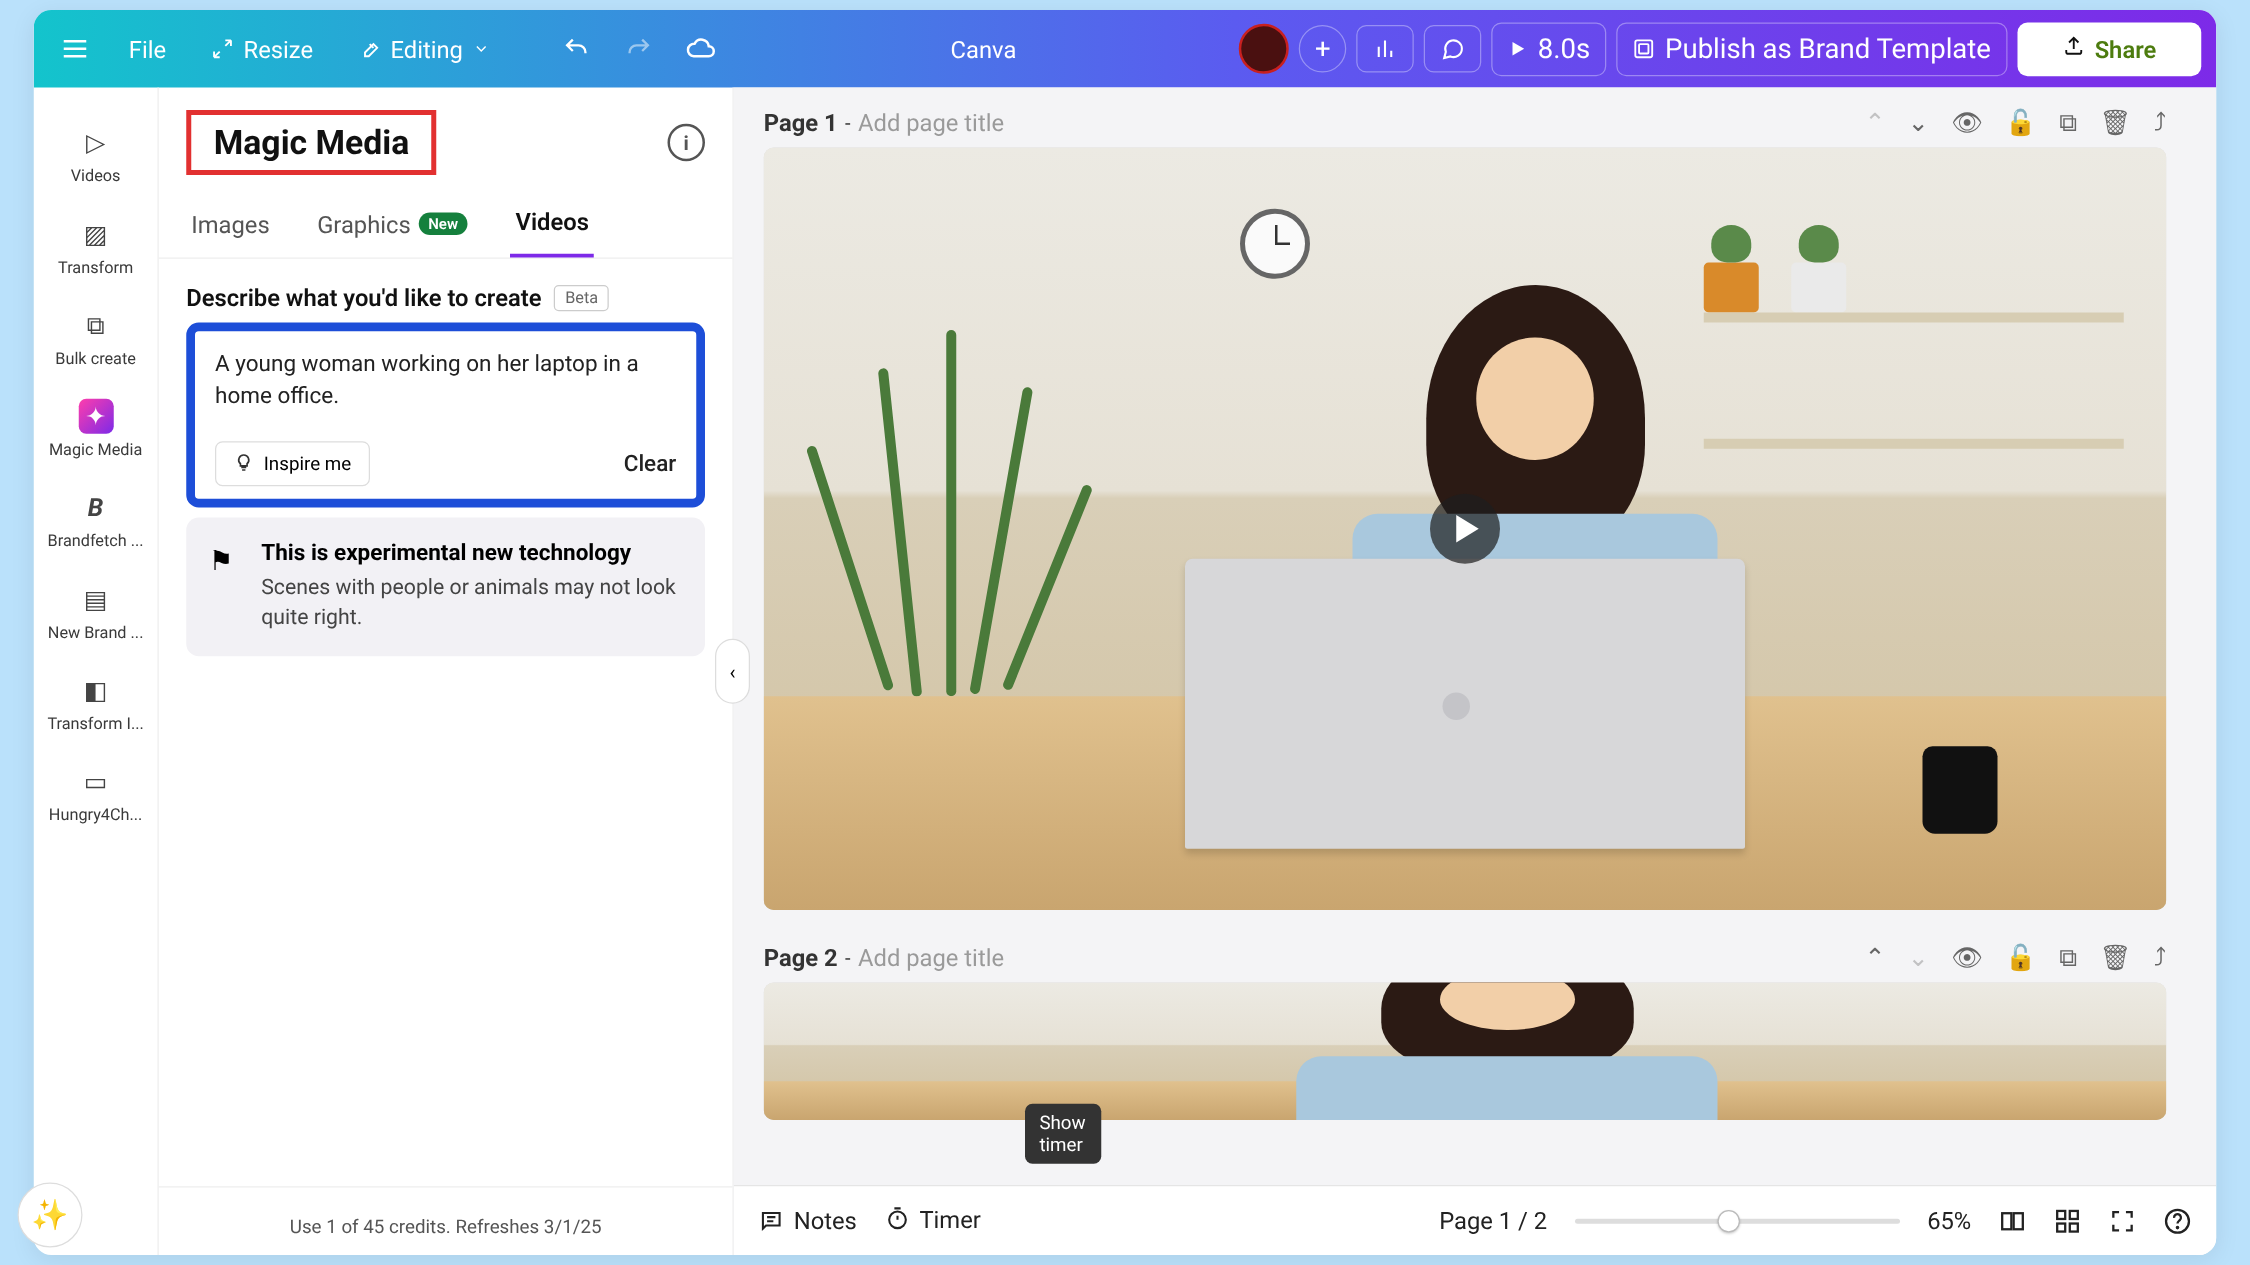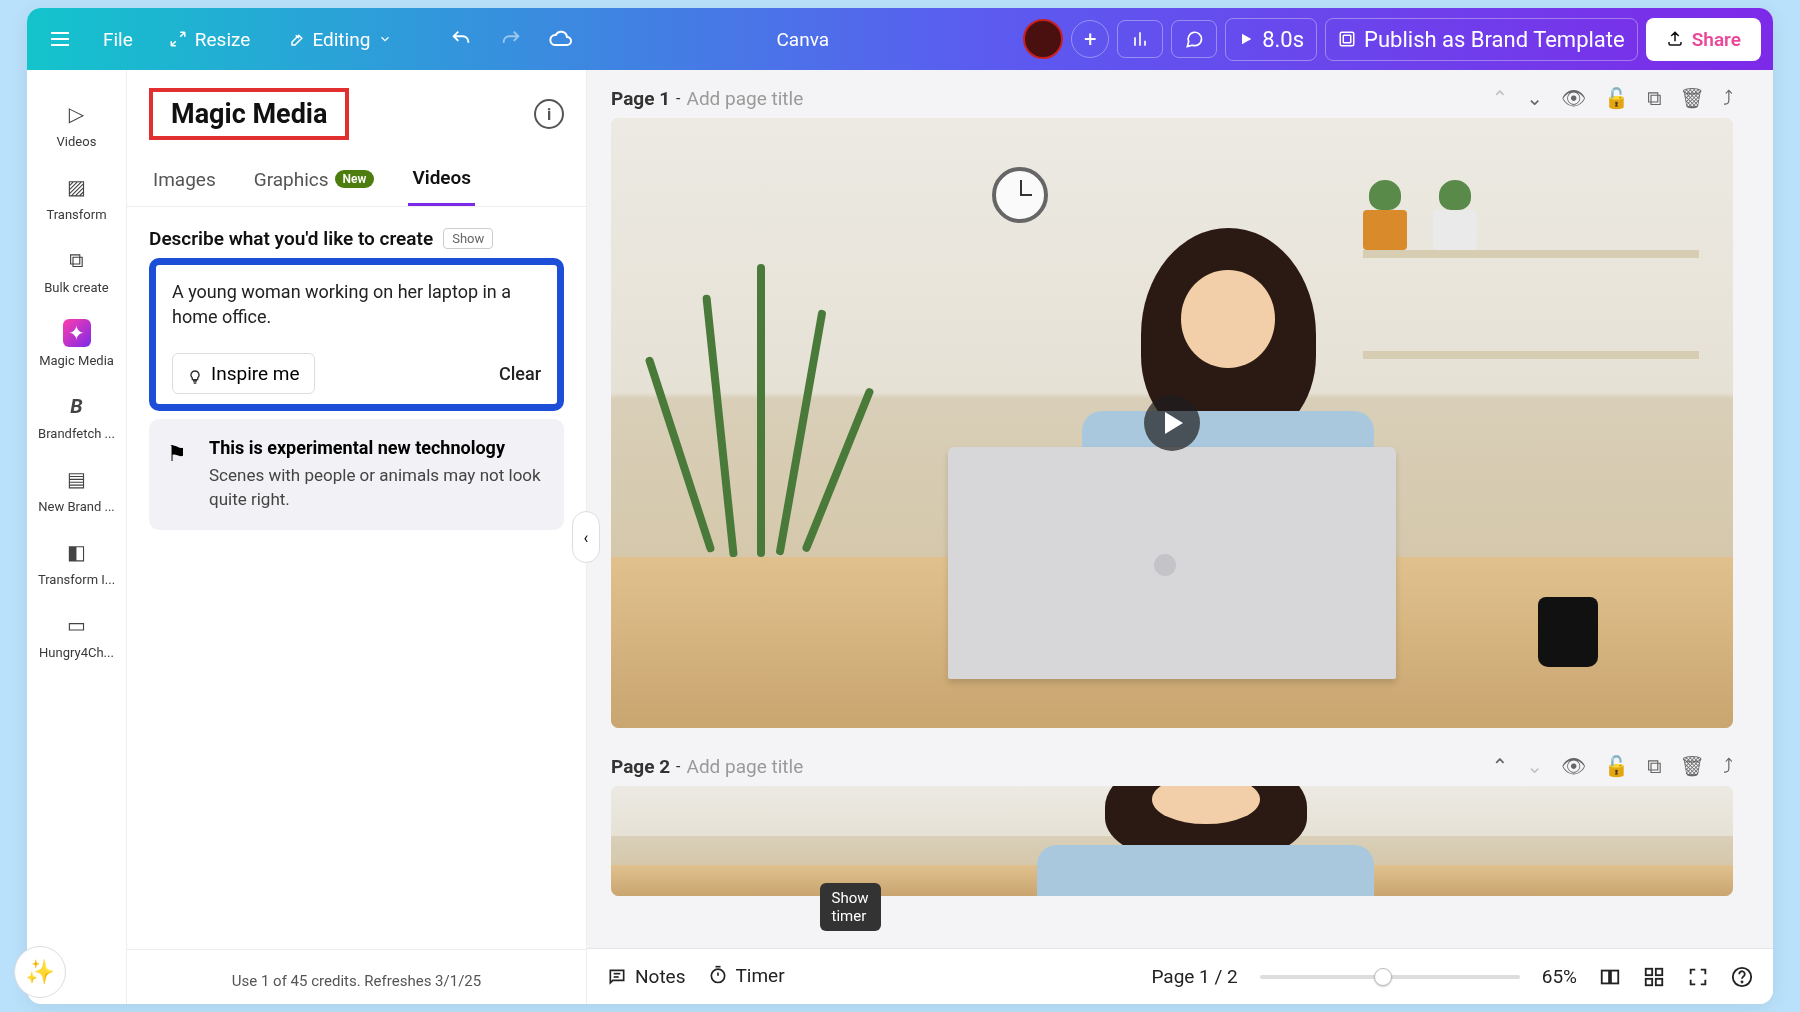--- a/index.html
+++ b/index.html
@@ -5,42 +5,42 @@
   * { margin: 0; padding: 0; box-sizing: border-box; font-family: -apple-system, BlinkMacSystemFont, "Segoe UI", Roboto, sans-serif; }
   body { background: #bae1fb; display: flex; align-items: center; justify-content: center; height: 1012px; width: 1800px; }
   .app { width: 1746px; height: 996px; background: #fff; border-radius: 14px; overflow: hidden; display: flex; flex-direction: column; box-shadow: 0 4px 20px rgba(0,0,0,0.08); }
   .topbar { height: 62px; background: linear-gradient(90deg, #13c4cc 0%, #5b5bf0 55%, #7d2ae8 100%); display: flex; align-items: center; padding: 0 12px; gap: 8px; color: #fff; }
   .tbtn { display: inline-flex; align-items: center; gap: 8px; padding: 8px 14px; border-radius: 6px; cursor: pointer; font-size: 19px; color: #fff; }
   .ticon { width: 42px; height: 42px; display: inline-flex; align-items: center; justify-content: center; border-radius: 6px; cursor: pointer; }
   .divider { flex: 1; }
   .doc-title { color: #fff; font-size: 19px; }
   .avatar { width: 40px; height: 40px; border-radius: 50%; background: #4a1010; border: 2px solid #c82020; }
   .pill { border: 1px solid rgba(255,255,255,0.35); border-radius: 8px; padding: 8px 12px; display: inline-flex; align-items: center; gap: 8px; cursor: pointer; color:#fff; font-size:22px;}
-  .share-btn { background: #fff; color: #ec4899; border-radius: 8px; padding: 10px 20px; display: inline-flex; align-items: center; gap: 8px; font-weight: 600; font-size: 19px; cursor: pointer; }
+  .share-btn { background: #fff; color: #4d7c0f; border-radius: 8px; padding: 10px 36px; display: inline-flex; gap: 8px; font-weight: 600; font-size: 19px; cursor: pointer; }
   .body { flex: 1; display: flex; min-height: 0; }
   .rail { width: 100px; border-right: 1px solid #eee; display: flex; flex-direction: column; align-items: center; padding-top: 30px; gap: 24px; font-size: 13px; color: #3a3a3a; }
   .rail-item { display: flex; flex-direction: column; align-items: center; gap: 6px; cursor: pointer; text-align: center; width: 90px; }
   .rail-item.active .rail-icon { background: linear-gradient(135deg,#ff3dac,#7d2ae8); color:#fff; border-radius:6px;}
   .rail-icon { width: 28px; height: 28px; display: flex; align-items: center; justify-content: center; font-size: 20px; color:#444;}
   .rail-label { font-size: 13px; white-space: nowrap; overflow: hidden; text-overflow: ellipsis; width: 88px; }
   .panel { width: 460px; border-right: 1px solid #eee; display: flex; flex-direction: column; position: relative; }
   .panel-header { padding: 18px 22px 14px; display:flex; align-items:center; justify-content:space-between;}
   .panel-title-box { border: 4px solid #e23030; padding: 6px 18px; font-size: 27px; font-weight: 700; color:#111;}
   .tabs { display: flex; gap: 30px; padding: 0 22px; border-bottom: 1px solid #eee; }
   .tab { padding: 12px 4px 14px; font-size: 19px; color: #555; cursor: pointer; display:flex; align-items:center; gap:6px;}
   .tab.active { color: #111; font-weight: 600; border-bottom: 3px solid #7d2ae8; }
-  .badge-new { background:#4d7c0f; color:#fff; font-size:12px; padding:2px 8px; border-radius:10px; font-weight:600;}
+  .badge-new { background:#15803d; color:#fff; font-size:12px; padding:2px 8px; border-radius:10px; font-weight:600;}
   .panel-body { padding: 20px 22px; display:flex; flex-direction:column; gap:8px; flex:1; overflow:auto;}
   .desc-head { display:flex; align-items:center; gap:10px;}
   .desc-label { font-size:19px; font-weight:600; color:#111;}
   .badge-beta { border:1px solid #ccc; color:#666; font-size:13px; padding:2px 8px; border-radius:4px;}
   .prompt-box { border:7px solid #1d4ed8; border-radius:10px; padding:14px 16px 10px; }
   .prompt-text { font-size:18px; color:#222; line-height:1.4; min-height:56px;}
   .prompt-actions { display:flex; justify-content:space-between; align-items:center; margin-top:18px;}
-  .inspire { border:1px solid #ddd; border-radius:6px; padding:8px 14px; font-size:19px; display:inline-flex; align-items:flex-end; gap:8px; cursor:pointer;}
+  .inspire { border:1px solid #ddd; border-radius:6px; padding:8px 14px; font-size:15px; display:inline-flex; align-items:flex-start; gap:8px; cursor:pointer;}
   .clear { font-size:18px; color:#222; cursor:pointer; font-weight:500;}
   .notice { background:#f2f1f5; border-radius:10px; padding:18px 18px 18px 60px; position:relative;}
   .notice .flag { position:absolute; left:18px; top:22px; font-size:22px;}
   .notice-title{font-weight:700; font-size:18px; margin-bottom:6px;}
   .notice-text{font-size:17px; color:#444; line-height:1.4;}
   .panel-footer { padding: 12px 22px 14px; border-top:1px solid #eee;}
   .gen-btn { background:#8b3dff; color:#fff; font-size:20px; font-weight:600; text-align:center; padding:14px; border-radius:8px; cursor:pointer;}
   .credits { text-align:center; font-size:15px; color:#555; margin-top:10px;}
   .collapse-handle { position:absolute; right:-14px; top:50%; transform:translateY(-50%); width:28px; height:52px; background:#fff; border:1px solid #ddd; border-radius:14px; display:flex; align-items:center; justify-content:center; cursor:pointer; font-size:16px; z-index:5;}
   .canvas-area { flex:1; background:#f4f4f6; position:relative; overflow:auto; padding:16px 40px 0 24px;}
@@ -219,21 +219,21 @@
         <div class="tab">Images</div>
         <div class="tab">
             <span>Graphics</span>
             <span class="badge-new">New</span>
           </div>
         <div class="tab active">Videos</div>
       </div>
       <div class="panel-body">
         <div class="desc-head">
           <span class="desc-label">Describe what you'd like to create</span>
-          <span class="badge-beta">Show</span>
+          <span class="badge-beta">Beta</span>
         </div>
         <div class="prompt-box">
           <div class="prompt-text">A young woman working on her laptop in a home office.</div>
           <div class="prompt-actions">
             <div class="inspire">
               <svg width="16" height="16" viewBox="0 0 24 24" fill="none" stroke="#333" stroke-width="2">
                   <path d="M9 18h6M10 21h4M12 3a6 6 0 00-4 10.5V16h8v-2.5A6 6 0 0012 3z"></path>
                 </svg>
               <span>Inspire me</span>
             </div>

